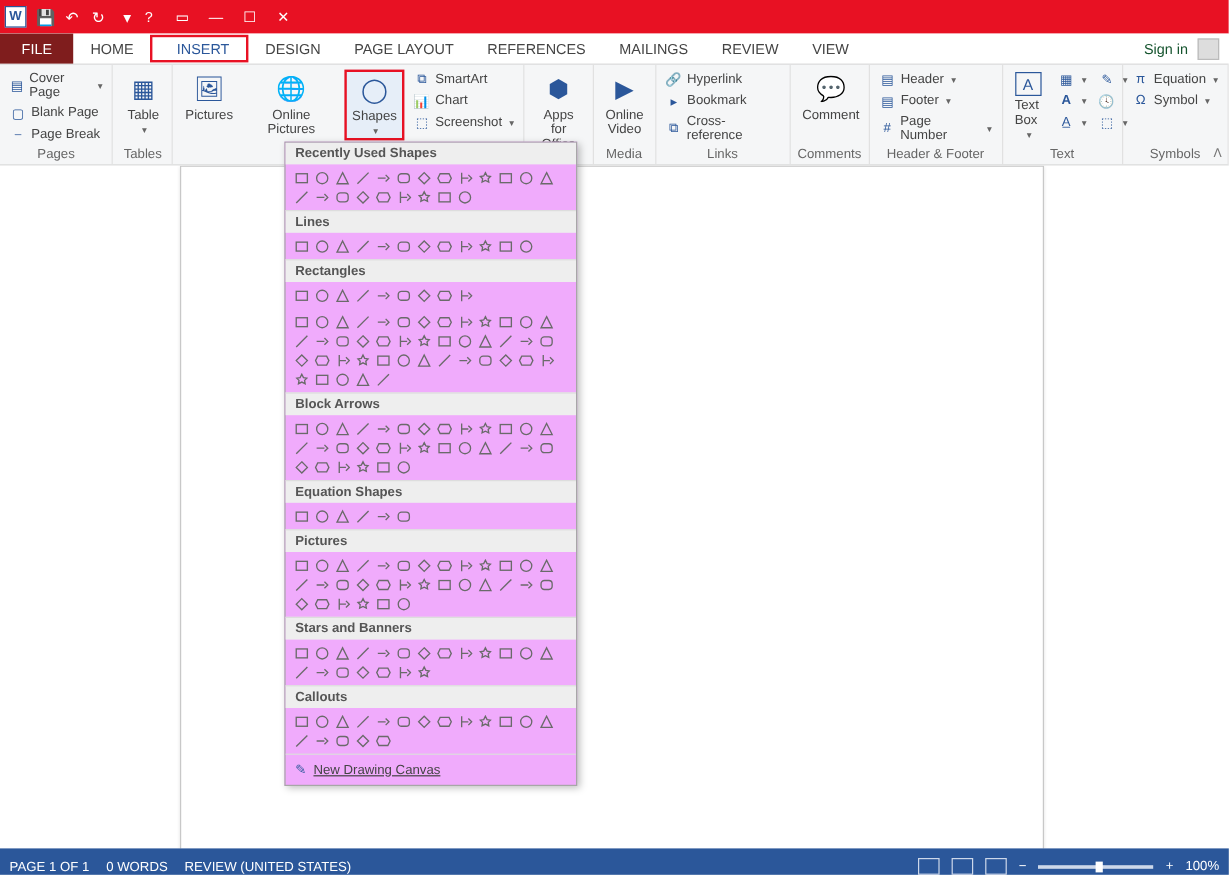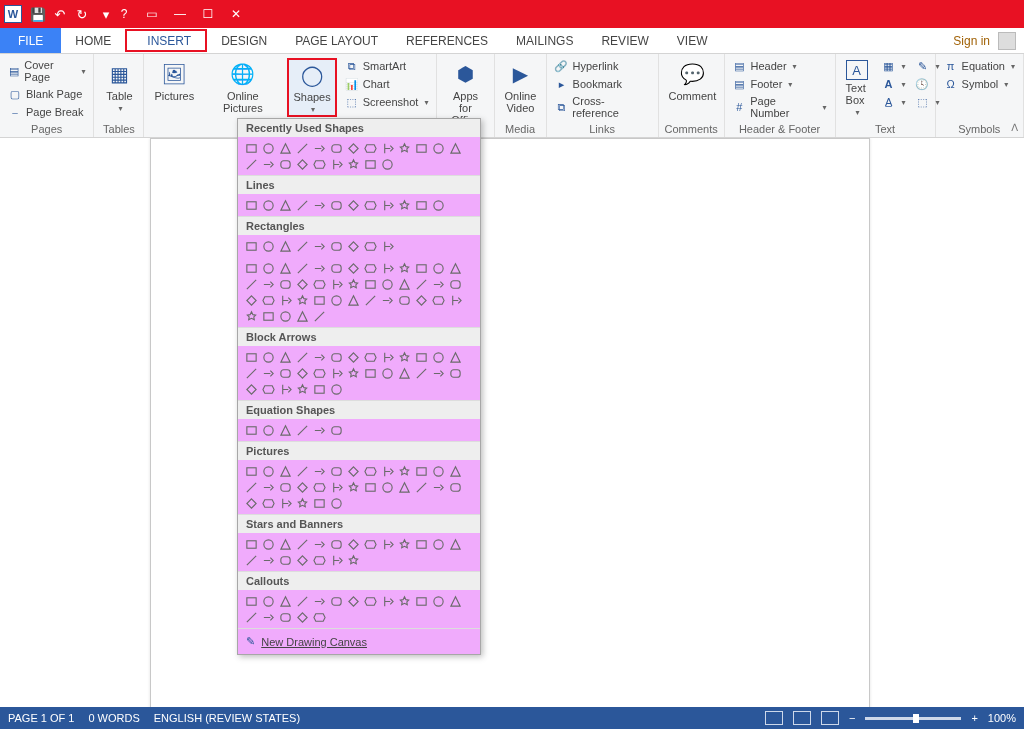--- a/index.html
+++ b/index.html
@@ -10,24 +10,24 @@
   .titlebar .word-icon { width: 18px; height: 18px; margin: 0 4px; background: #fff; color: #2b579a; font-weight: bold; font-size: 11px; display:flex; align-items:center; justify-content:center; border:1px solid #2b579a; }
   .titlebar .qat { display:flex; gap:4px; margin-left:3px; align-items:center; }
   .titlebar .qat span { color:#fff; font-size:13px; display:inline-flex; align-items:center; justify-content:center; width:18px; height:18px; }
   .titlebar .title { flex:1; text-align:center; font-size:12px; }
   .titlebar .winbtns { display:flex; gap:10px; margin-right:6px; color:#fff; }
   .titlebar .winbtns span { width:18px; text-align:center; }
 
   
   .tabrow { height: 26px; background:#fff; border-bottom:1px solid #d4d4d4; display:flex; align-items:stretch; font-size:12px; }
   .tab { padding:0 14px; display:flex; align-items:center; color:#444; cursor:default; }
-  .tab.file { background:#3b82f6; color:#fff; padding:0 18px; }
+  .tab.file { background:#7f1d1d; color:#fff; padding:0 18px; }
   .tab.active { color:#2b579a;padding-left:20px; }
   .tab.highlighted { border:2px solid #e81123; color:#2b579a; margin-top:1px; margin-bottom:1px; }
-  .signin-block { margin-left:auto; display:flex; align-items:center; gap:8px; padding-right:8px; color:#a16207; }
+  .signin-block { margin-left:auto; display:flex; align-items:center; gap:8px; padding-right:8px; color:#14532d; }
   .avatar-placeholder { width:18px; height:18px; background:#ddd; border:1px solid #bbb; }
 
   
   .ribbon { height:84px; background:#f5f6f7; border-bottom:1px solid #d4d4d4; display:flex; font-size:11px; }
   .group { border-right:1px solid #e1e1e1; padding:4px 6px 2px; display:flex; flex-direction:column; }
   .group-body { flex:1; display:flex; align-items:flex-start; gap:6px; }
   .group-label { text-align:center; color:#666; font-size:11px; padding-top:2px; }
   .big-btn { display:flex; flex-direction:column; align-items:center; gap:2px; padding:2px 4px; color:#444; }
   .big-btn .ic { width:30px; height:28px; display:flex; align-items:center; justify-content:center; font-size:20px; color:#2b579a; }
   .small-list { display:flex; flex-direction:column; gap:2px; }
@@ -46,21 +46,21 @@
   .shapes-gallery { position:absolute; left:237px; top:118px; width:244px; background:#f0abfc; border:1px solid #a7a7a7; box-shadow:2px 2px 6px rgba(0,0,0,0.25); font-size:11px; color:#555; z-index:50; }
   .shapes-gallery .sect-head { background:#eee; padding:3px 8px; font-weight:600; color:#555; border-top:1px solid #ddd; }
   .shapes-gallery .sect-head:first-child { border-top:none; }
   .shape-grid { display:flex; flex-wrap:wrap; padding:3px 5px; gap:0; }
   .shape-cell { width:17px; height:16px; display:flex; align-items:center; justify-content:center; color:#6a6a6a; font-size:12px; }
   .shape-cell svg { width:13px; height:13px; stroke:#6a6a6a; stroke-width:1.2; fill:none; }
   .gallery-footer { border-top:1px solid #ddd; padding:6px 8px; display:flex; align-items:center; gap:6px; color:#444; }
   .gallery-footer .fic { color:#2b579a; }
 
   
-  .statusbar { position:absolute; left:0; right:0; bottom:0; height:22px; background:#2b579a; color:#fff; font-size:11px; display:flex; align-items:center; padding:0 8px; gap:14px;margin-top:40px; }
+  .statusbar { position:absolute; left:0; right:0; bottom:0; height:22px; background:#2b579a; color:#fff; font-size:11px; display:flex; align-items:flex-end; padding:0 8px; gap:14px;margin-top:40px; }
   .statusbar .right { margin-left:auto; display:flex; align-items:center; gap:10px; }
   .zoomslider { width:96px; height:3px; background:#cdd8ea; position:relative; }
   .zoomslider::before { content:""; position:absolute; left:50%; top:-3px; width:6px; height:9px; background:#fff; }
   .viewbtn { width:18px; height:14px; border:1px solid #cdd8ea; }
 
   .collapse-caret { position:absolute; right:6px; top:122px; color:#777; font-size:10px; }
 
 </style>
 </head>
 <body>
@@ -1316,21 +1316,21 @@
 
   <div class="gallery-footer">
     <span class="fic">✎</span>
     <span style="text-decoration:underline">New Drawing Canvas</span>
   </div>
 </div>
 
 <div class="statusbar">
   <span>PAGE 1 OF 1</span>
   <span>0 WORDS</span>
-  <span>ENGLISH (REVIEW STATES)</span>
+  <span>REVIEW (UNITED STATES)</span>
   <div class="right">
     <span class="viewbtn"></span>
     <span class="viewbtn"></span>
     <span class="viewbtn"></span>
     <span>−</span>
     <div class="zoomslider"></div>
     <span>+</span>
     <span>100%</span>
   </div>
 </div>

